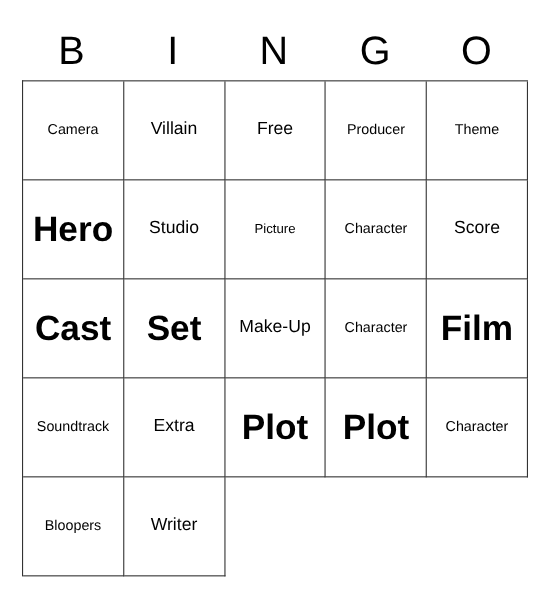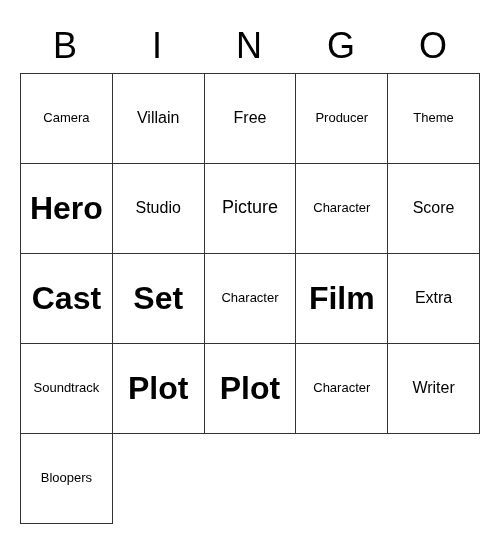--- a/index.html
+++ b/index.html
@@ -65,21 +65,21 @@
 
     .size-medium {
       font-size: 16px;
     }
 
     .size-small {
       font-size: 13px;
     }
 
     .size-normal {
-      font-size: 18px;
+      font-size: 12px;
     }
   </style>
 </head>
 <body>
 
 <div class="bingo-card">
   <div class="bingo-header">
   <div class="bingo-header-cell">B</div>
       <div class="bingo-header-cell">I</div>
       <div class="bingo-header-cell">N</div>
@@ -117,40 +117,43 @@
       <div class="bingo-cell">
         <span class="cell-text size-medium">Score</span>
       </div>
       <div class="bingo-cell">
         <span class="cell-text size-large">Cast</span>
       </div>
       <div class="bingo-cell">
         <span class="cell-text size-large">Set</span>
       </div>
       <div class="bingo-cell">
+        <span class="cell-text size-medium">Make-Up</span>
+      </div>
+      <div class="bingo-cell">
         <span class="cell-text size-small">Character</span>
       </div>
       <div class="bingo-cell">
         <span class="cell-text size-large">Film</span>
       </div>
       <div class="bingo-cell">
-        <span class="cell-text size-medium">Extra</span>
+        <span class="cell-text size-small">Soundtrack</span>
       </div>
       <div class="bingo-cell">
-        <span class="cell-text size-small">Soundtrack</span>
+        <span class="cell-text size-medium">Extra</span>
       </div>
       <div class="bingo-cell">
         <span class="cell-text size-large">Plot</span>
       </div>
       <div class="bingo-cell">
         <span class="cell-text size-large">Plot</span>
       </div>
       <div class="bingo-cell">
         <span class="cell-text size-small">Character</span>
       </div>
       <div class="bingo-cell">
-        <span class="cell-text size-medium">Writer</span>
+        <span class="cell-text size-small">Bloopers</span>
       </div>
       <div class="bingo-cell">
-        <span class="cell-text size-small">Bloopers</span>
+        <span class="cell-text size-medium">Writer</span>
       </div>
     </div>
 </div>
 
 </body></html>

